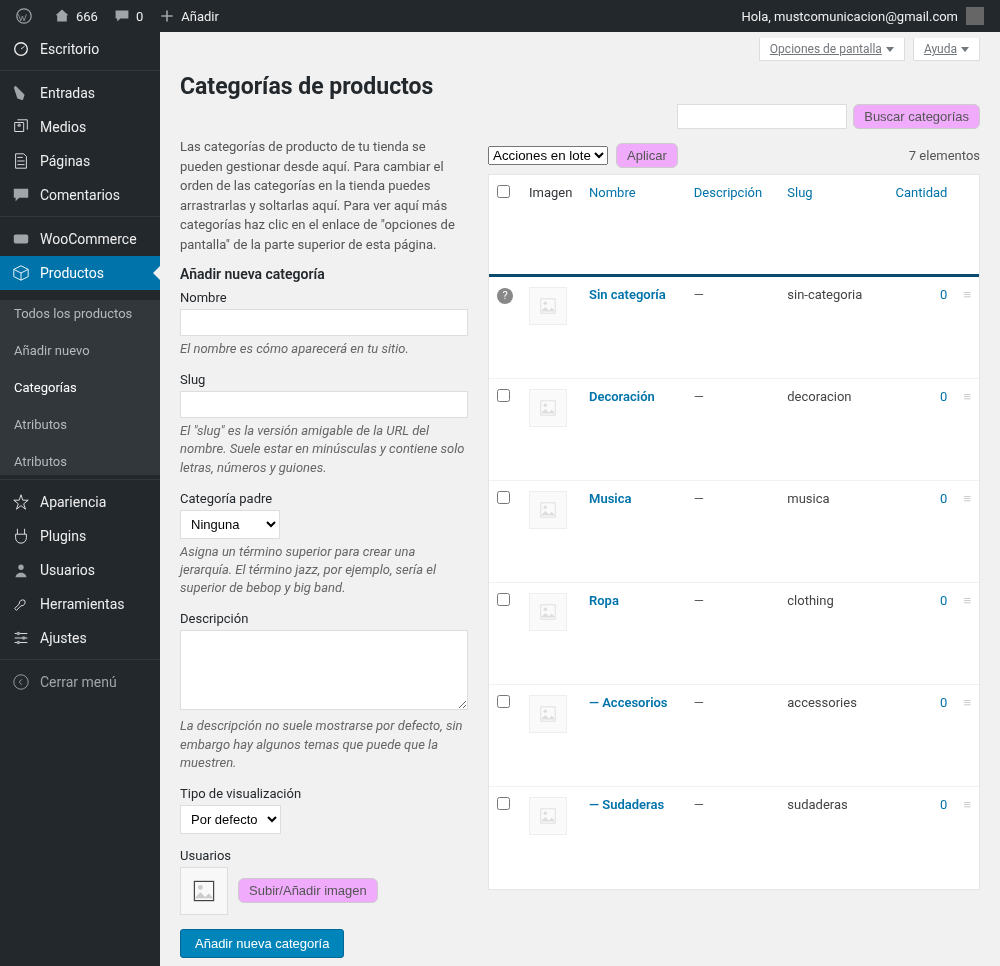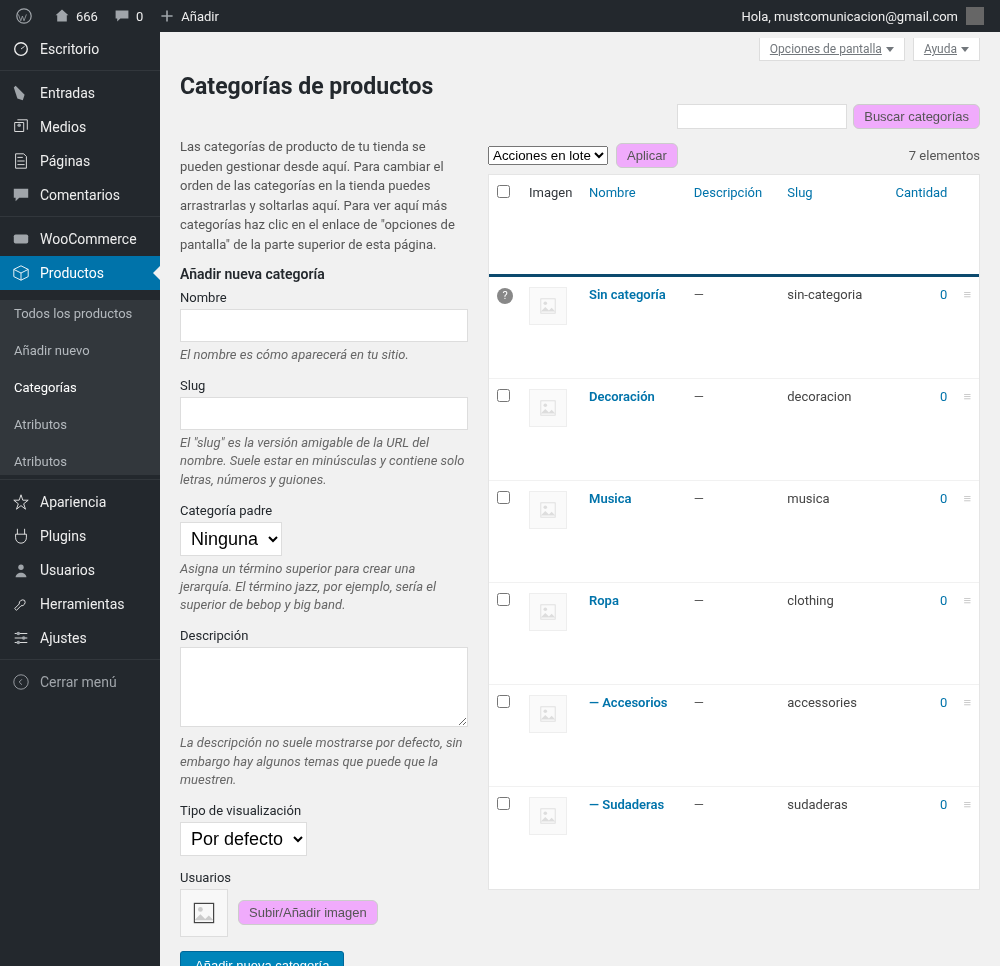--- a/index.html
+++ b/index.html
@@ -34,21 +34,21 @@
 .btn{background:#f0abfc;border:1px solid #ccc;padding:4px 10px;border-radius:6px;cursor:pointer;font-size:13px;color:#555;}
 .btn-primary{background:#0085ba;border:1px solid #006799;color:#fff;padding:6px 14px;border-radius:3px;cursor:pointer;font-size:13px;}
 
 .cols{display:flex;padding:0 20px;gap:20px;}
 .col-left{width:288px;}
 .col-right{flex:1;}
 .intro{color:#555;line-height:1.5;margin-bottom:12px;}
 h2.form-h{font-size:14px;font-weight:600;margin:8px 0;color:#23282d;}
 .fld{margin-bottom:14px;}
 .fld label{display:block;margin-bottom:4px;color:#23282d;font-size:13px;}
-.fld input[type=text],.fld select,.fld textarea{width:100%;border:1px solid #ddd;padding:5px 6px;font-size:18px;background:#fff;}
+.fld input[type=text],.fld select,.fld textarea{width:100%;border:1px solid #ddd;padding:5px 6px;font-size:13px;background:#fff;}
 .fld textarea{height:80px;resize:vertical;}
 .fld .help{font-style:italic;color:#666;font-size:13px;margin-top:4px;line-height:1.4;}
 .fld select{width:auto;min-width:100px;}
 .thumb-row{display:flex;align-items:center;gap:10px;}
 .thumb-box{width:48px;height:48px;border:1px solid #ddd;background:#f8f8f8;display:flex;align-items:center;justify-content:center;}
 .thumb-box svg{width:24px;height:24px;fill:#ccc;}
 
 .tablenav{display:flex;align-items:center;padding:6px 0;gap:8px;}
 .tablenav .count{margin-left:auto;color:#555;}
 table.wp-list{width:100%;border-spacing:0;background:#fff;border:1px solid #e5e5e5;}

